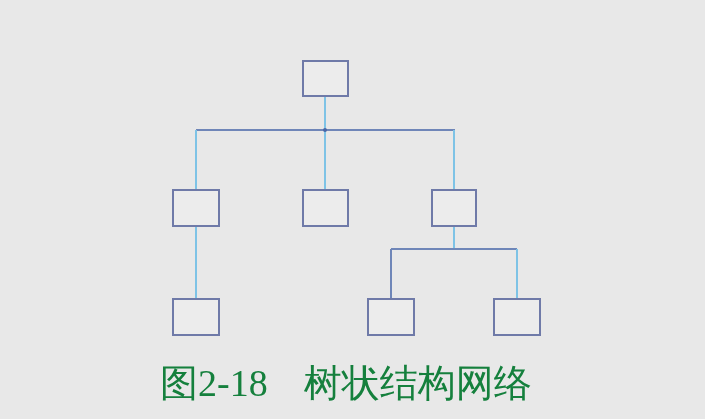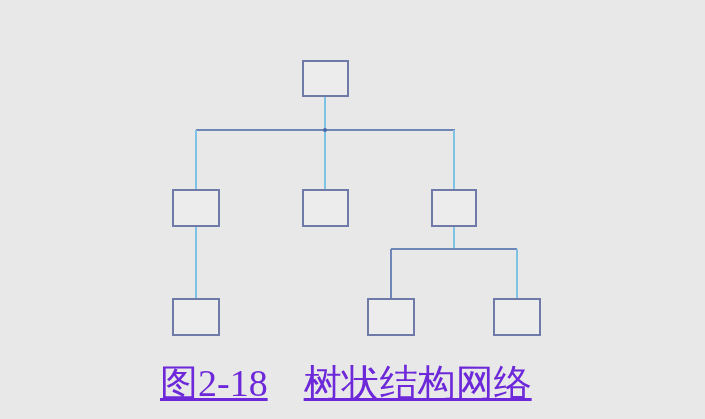--- a/index.html
+++ b/index.html
@@ -1,20 +1,20 @@
 <!DOCTYPE html>
 <html><head>
 <meta charset="utf-8">
 <style>
   html, body { margin:0; padding:0; }
   body { width:705px; height:419px; background:#e8e8e8; position:relative; overflow:hidden; }
   svg { position:absolute; left:0; top:0; }
   .caption { position:absolute; left:160px; top:358px; width:400px; height:50px;
-    font-family:"DejaVu Serif","Liberation Serif",serif; font-size:38px; color:#6d28d9;
-    white-space:nowrap; line-height:50px;text-decoration:underline; }
+    font-family:"DejaVu Serif","Liberation Serif",serif; font-size:38px; color:#15803d;
+    white-space:nowrap; line-height:50px; }
   .caption .num { font-family:"Liberation Serif",serif; }
   .caption .gap { display:inline-block; width:36px; }
 </style>
 </head>
 <body>
 
 <svg width="705" height="419">
   <g fill="none" stroke-width="2">
 
     <line x1="196" y1="130" x2="455" y2="130" stroke="#6f86b8"></line>

